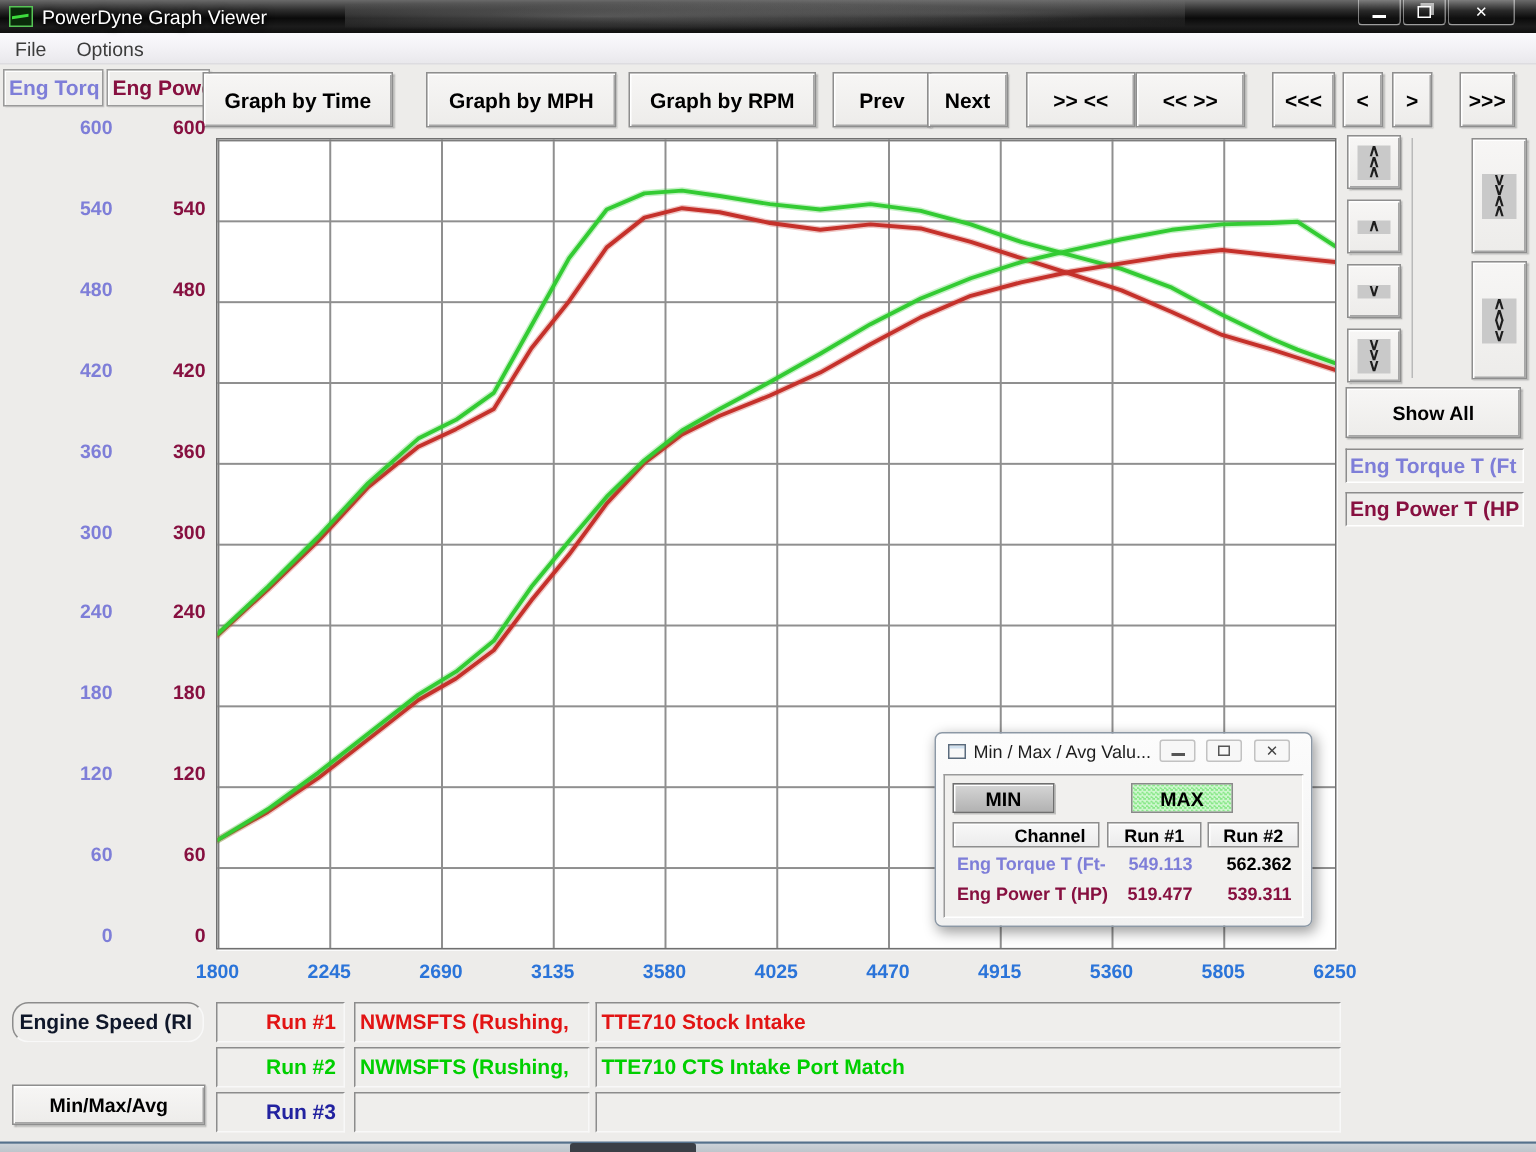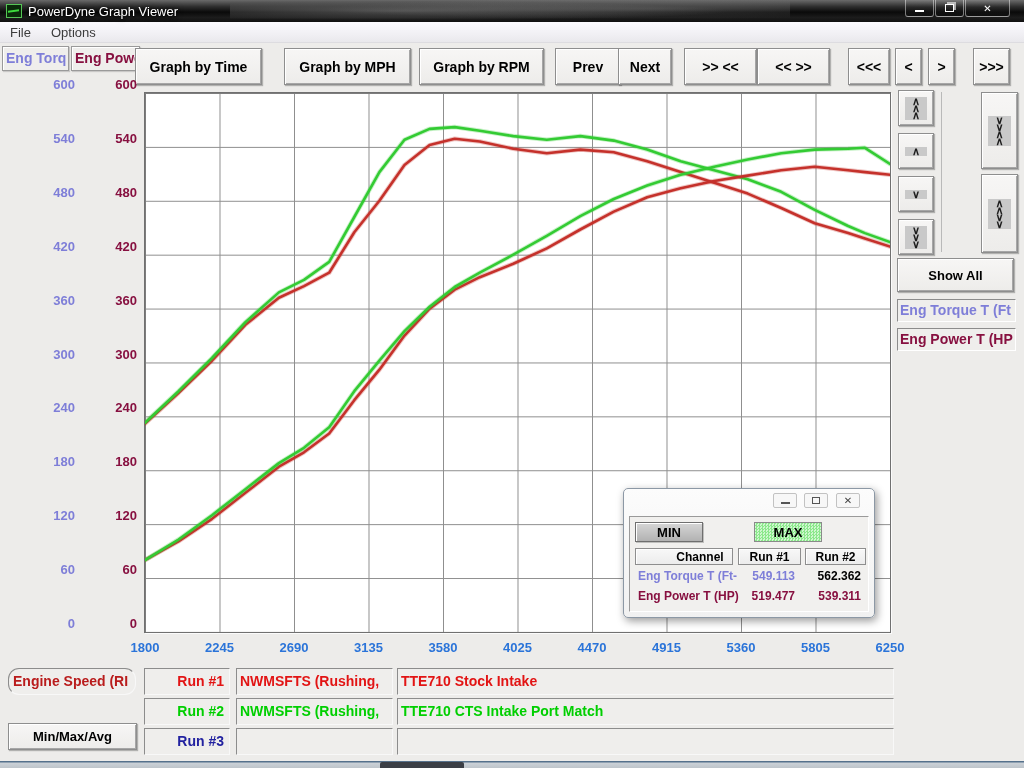--- a/index.html
+++ b/index.html
@@ -96,21 +96,21 @@
   .mmhead { position:absolute; height:17px; background:linear-gradient(180deg,#F8F8F8,#ECECEC);
     border:1px solid #8E8E8E; box-shadow:inset 1px 1px 0 #fff;
     font-weight:bold; font-size:12px; display:flex; align-items:center; justify-content:center; }
   .mmcell { position:absolute; font-weight:bold; font-size:12px; white-space:nowrap; }
   .mmval { text-align:right; }
 
   
   .fieldbox { position:absolute; height:27px; border:1px solid;
     border-color:#8C8C8C #F8F8F8 #F8F8F8 #8C8C8C; background:#EFEEEC;
     font-weight:bold; font-size:14px; line-height:25px; white-space:nowrap; overflow:hidden; }
-  .blue { color:#b91c1c;border-radius:11px; } .redtxt { color:#E21414; } .greentxt { color:#00CF00; } .navy { color:#2222A0; }
+  .blue { color:#0f172a;border-radius:11px; } .redtxt { color:#E21414; } .greentxt { color:#00CF00; } .navy { color:#2222A0; }
 
   .bottomframe { position:absolute; left:0; top:761px; width:1024px; height:7px;
     background:linear-gradient(180deg,#55718C 0,#55718C 1px,#CBD1D7 2px,#BEC5CB 100%); }
   .taskpeek { position:absolute; left:380px; top:762px; width:84px; height:6px;
     background:#3B3F46; border-radius:2px 2px 0 0; }
 </style>
 </head>
 <body>
 
 <div class="titlebar">
@@ -246,20 +246,24 @@
     </svg>
 </div>
 
 <div class="vdivider"></div>
 
 <div class="btn3d small" style="left:897px; top:258px; width:117px; height:34px;">Show All</div>
 <div class="chan-display purple" style="left:897px; top:299px; width:119px;">Eng Torque T (Ft</div>
 <div class="chan-display maroon" style="left:897px; top:328px; width:119px;">Eng Power T (HP</div>
 
 <div class="mmwin">
+  <div class="mmtitle">
+    <span class="mmicon"></span>
+    <span>Min / Max / Avg Valu...</span>
+  </div>
   <span class="mmctl" style="left:149px;">
       <span class="glyph-min" style="border-color:#555;"></span>
     </span>
   <span class="mmctl" style="left:180px;">
       <span style="width:8px;height:7px;border:1px solid #555;"></span>
     </span>
   <span class="mmctl" style="left:212px;">
       <span style="font-size:10px;">✕</span>
     </span>
   <div class="mmbody">

